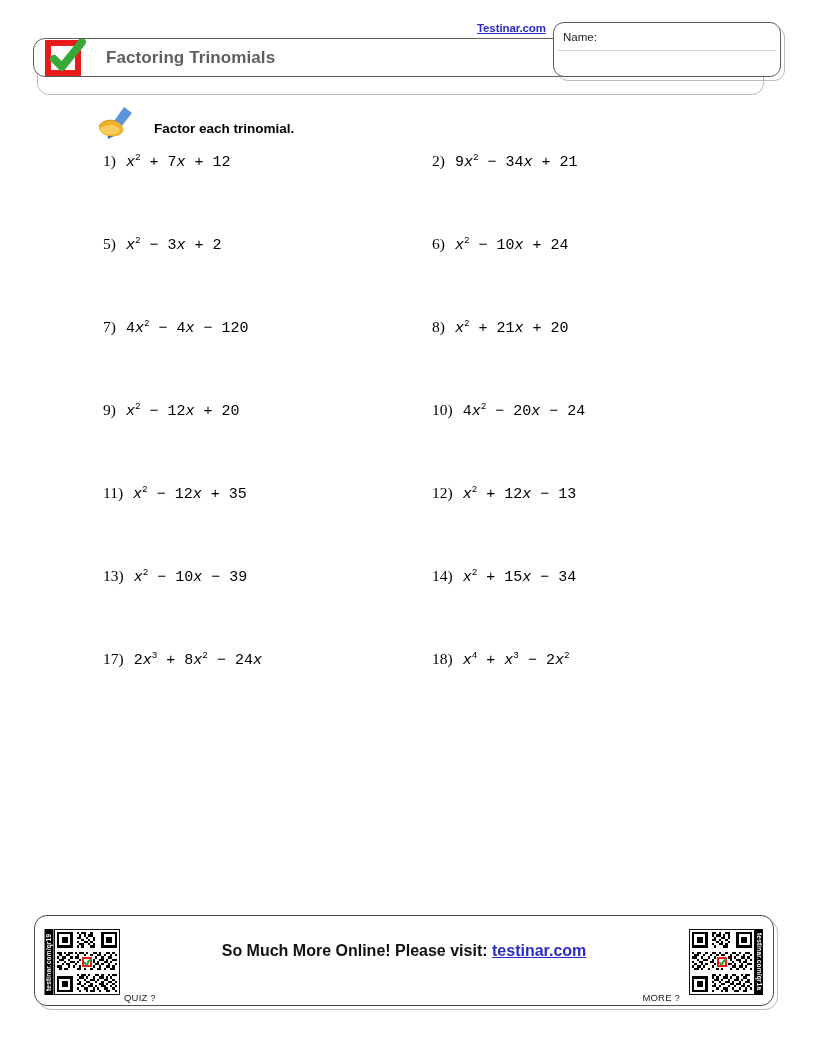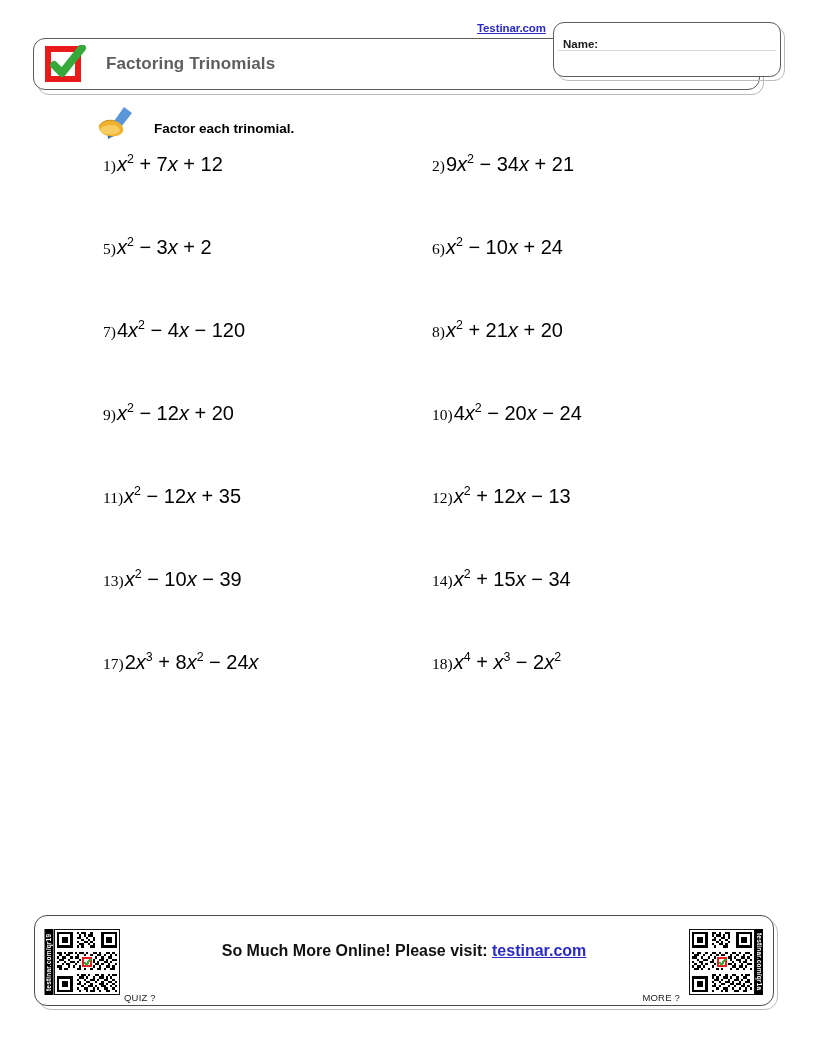--- a/index.html
+++ b/index.html
@@ -26,21 +26,21 @@
     position: absolute;
     left: 4px; top: 5px;
     width: 727px; height: 52px;
     border: 1.5px solid #b9b9b9;
     border-radius: 12px;
     background: transparent;
   }
   .header-box {
     position: absolute;
     left: 0; top: 0;
-    width: 727px; height: 52px;
+    width: 727px; height: 39px;
     border: 1.5px solid #5d5d5d;
     border-radius: 12px;
     background: #ffffff;
     display: flex;
     align-items: center;
   }
   .logo-icon {
     margin-left: 10px;
     width: 44px; height: 38px;
     position: relative;
@@ -80,24 +80,24 @@
     left: 553px; top: 22px;
     width: 228px; height: 55px;
     border: 1.5px solid #5d5d5d;
     border-radius: 11px;
     background: #ffffff;
     overflow: hidden;
   }
   .nd-row {
     height: 27px;
     display: flex;
-    align-items: flex-end;
+    align-items: center;
     padding-left: 9px;
     font-size: 11.5px;
-    font-weight: bold;
+    font-weight: normal;
     color: #1a1a1a;
   }
   .nd-sep {
     height: 1px;
     background: #d4d4d4;
     margin: 0 4px;
   }
 
   
   .instruction {
@@ -141,23 +141,23 @@
     color: #000;
     line-height: 1.2;
   }
   .prob.col-left  { left: 103px; }
   .prob.col-right { left: 432px; }
   .prob-num {
     font-family: "Liberation Serif", serif;
     font-size: 15.5px;
   }
   .expr {
-    font-family: Liberation Sans, sans-serif;
-    font-size: 20px;
-    margin-left: 1px;
+    font-family: Liberation Mono, monospace;
+    font-size: 15px;
+    margin-left: 10px;
   }
   .expr i { font-style: italic; }
   .expr sup {
     font-size: 0.62em;
     vertical-align: super;
     line-height: 0;
   }
 
   
   .footer-shadow {

